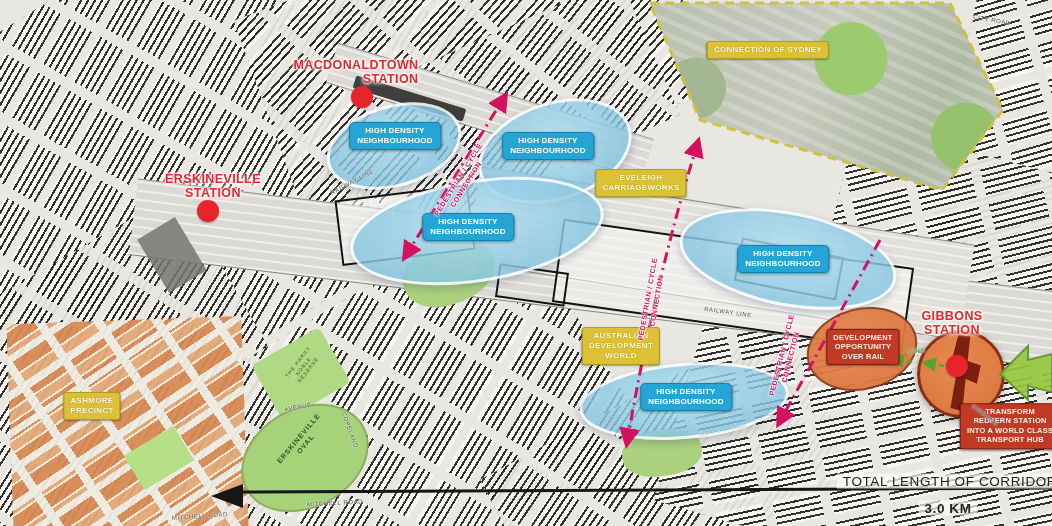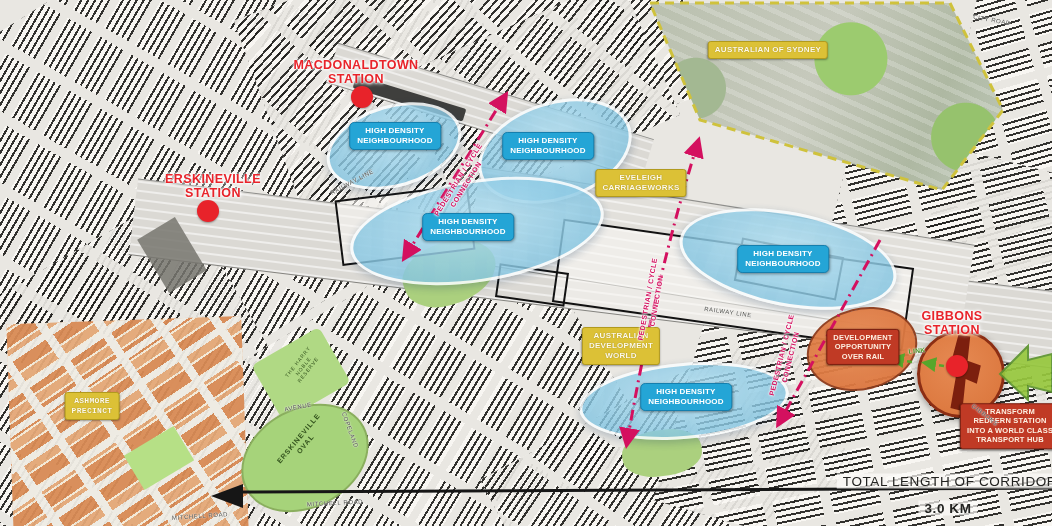--- a/index.html
+++ b/index.html
@@ -153,21 +153,21 @@
     <polygon points="1000,374 1028,346 1028,360 1052,354 1052,392 1028,386 1028,400" fill="#97c83e" stroke="#5d9430" stroke-width="2" opacity=".92"></polygon>
 
     <line x1="240" y1="492" x2="1052" y2="488" stroke="#161616" stroke-width="3"></line>
     <polygon points="211,496 243,484 243,508" fill="#161616"></polygon>
   </svg>
 
   <div class="dot" style="left:351px;top:86px;"></div>
   <div class="dot" style="left:197px;top:200px;"></div>
   <div class="dot" style="left:946px;top:355px;"></div>
 
-  <div class="lbl lbl-station" style="left:356px;top:72px;">
+  <div class="lbl lbl-station" style="left:356px;top:72px;text-align:right;">
     <span class="blk">MACDONALDTOWN</span>
     <span class="blk">STATION</span>
   </div>
   <div class="lbl lbl-station" style="left:213px;top:186px;">
     <span class="blk">ERSKINEVILLE</span>
     <span class="blk">STATION</span>
   </div>
   <div class="lbl lbl-station" style="left:952px;top:323px;">
     <span class="blk">GIBBONS</span>
     <span class="blk">STATION</span>
@@ -188,32 +188,32 @@
   <div class="lbl lbl-blue" style="left:783px;top:259px;">
     <span class="blk">HIGH DENSITY</span>
     <span class="blk">NEIGHBOURHOOD</span>
   </div>
   <div class="lbl lbl-blue" style="left:686px;top:397px;">
     <span class="blk">HIGH DENSITY</span>
     <span class="blk">NEIGHBOURHOOD</span>
   </div>
 
   <div class="lbl lbl-yellow" style="left:768px;top:50px;">
-    <span class="blk">AUSTRALIAN OF SYDNEY</span>
+    <span class="blk">CONNECTION OF SYDNEY</span>
   </div>
   <div class="lbl lbl-yellow" style="left:641px;top:183px;">
     <span class="blk">EVELEIGH</span>
     <span class="blk">CARRIAGEWORKS</span>
   </div>
   <div class="lbl lbl-yellow" style="left:621px;top:346px;">
     <span class="blk">AUSTRALIAN</span>
     <span class="blk">DEVELOPMENT</span>
     <span class="blk">WORLD</span>
   </div>
-  <div class="lbl lbl-yellow" style="left:92px;top:406px;font-family:Liberation Mono, monospace;">
+  <div class="lbl lbl-yellow" style="left:92px;top:406px;">
     <span class="blk">ASHMORE</span>
     <span class="blk">PRECINCT</span>
   </div>
 
   <div class="lbl lbl-red" style="left:863px;top:347px;">
     <span class="blk">DEVELOPMENT</span>
     <span class="blk">OPPORTUNITY</span>
     <span class="blk">OVER RAIL</span>
   </div>
   <div class="lbl lbl-red" style="left:1010px;top:426px;">

